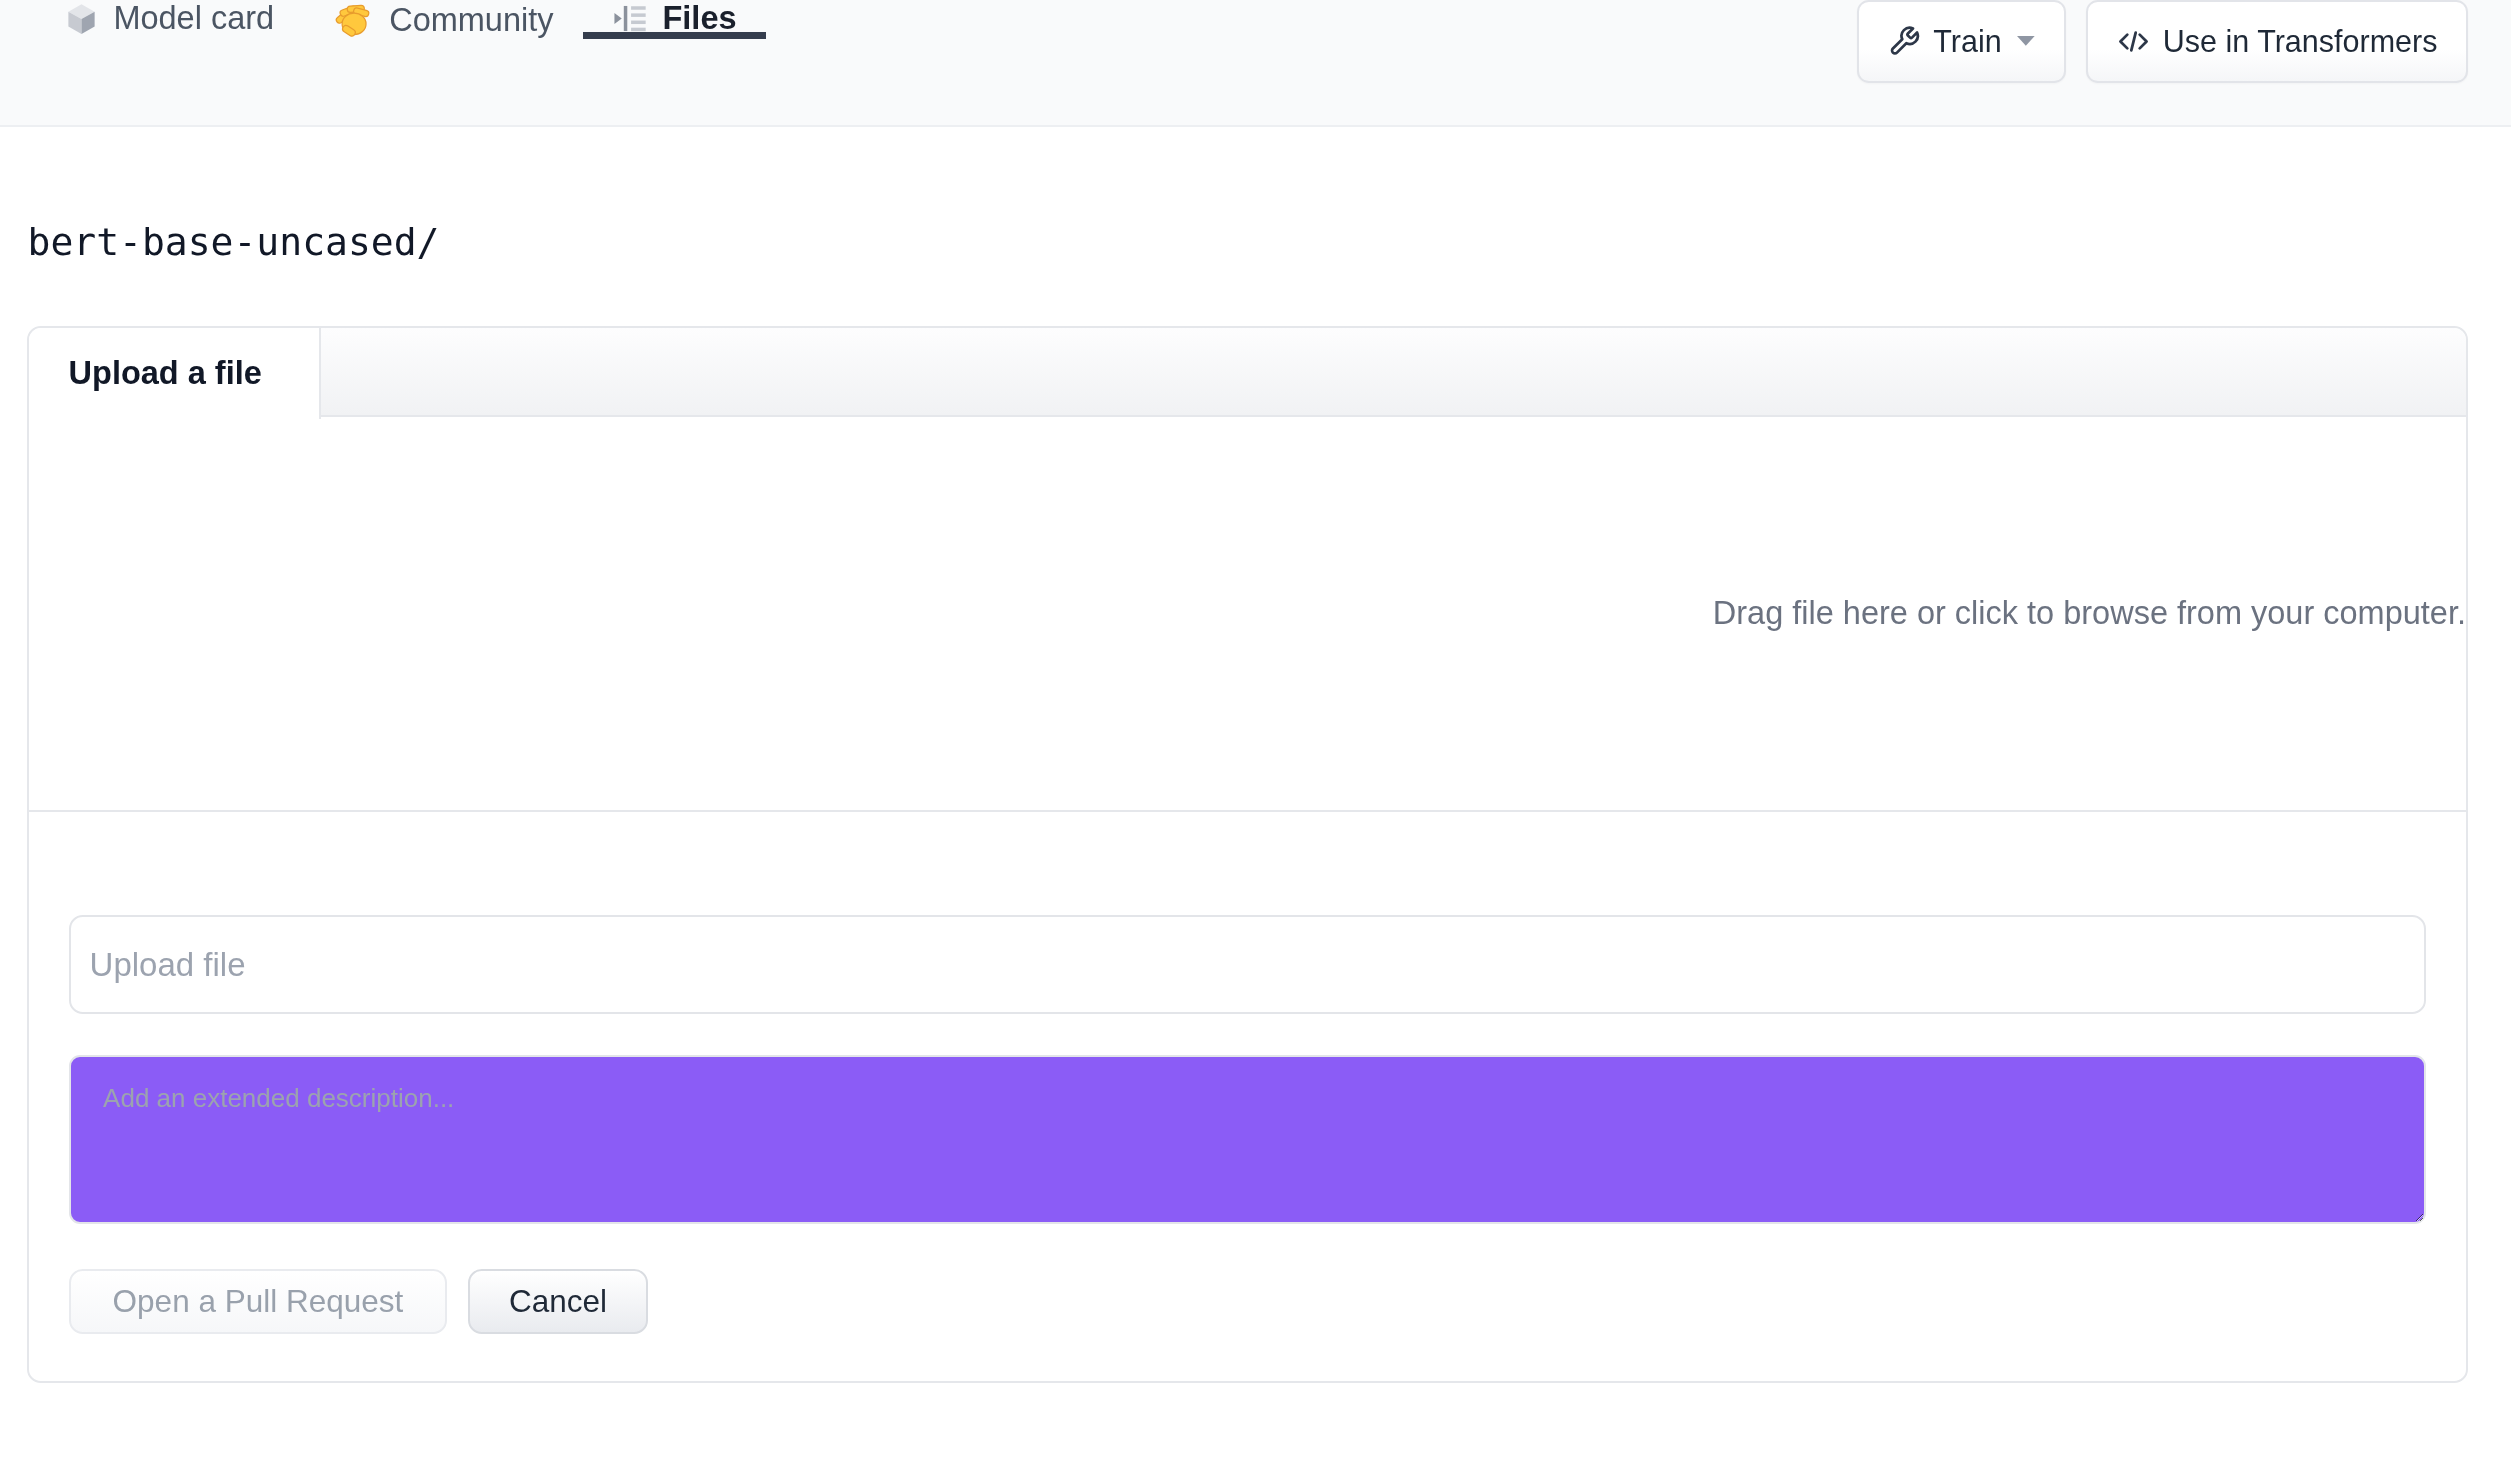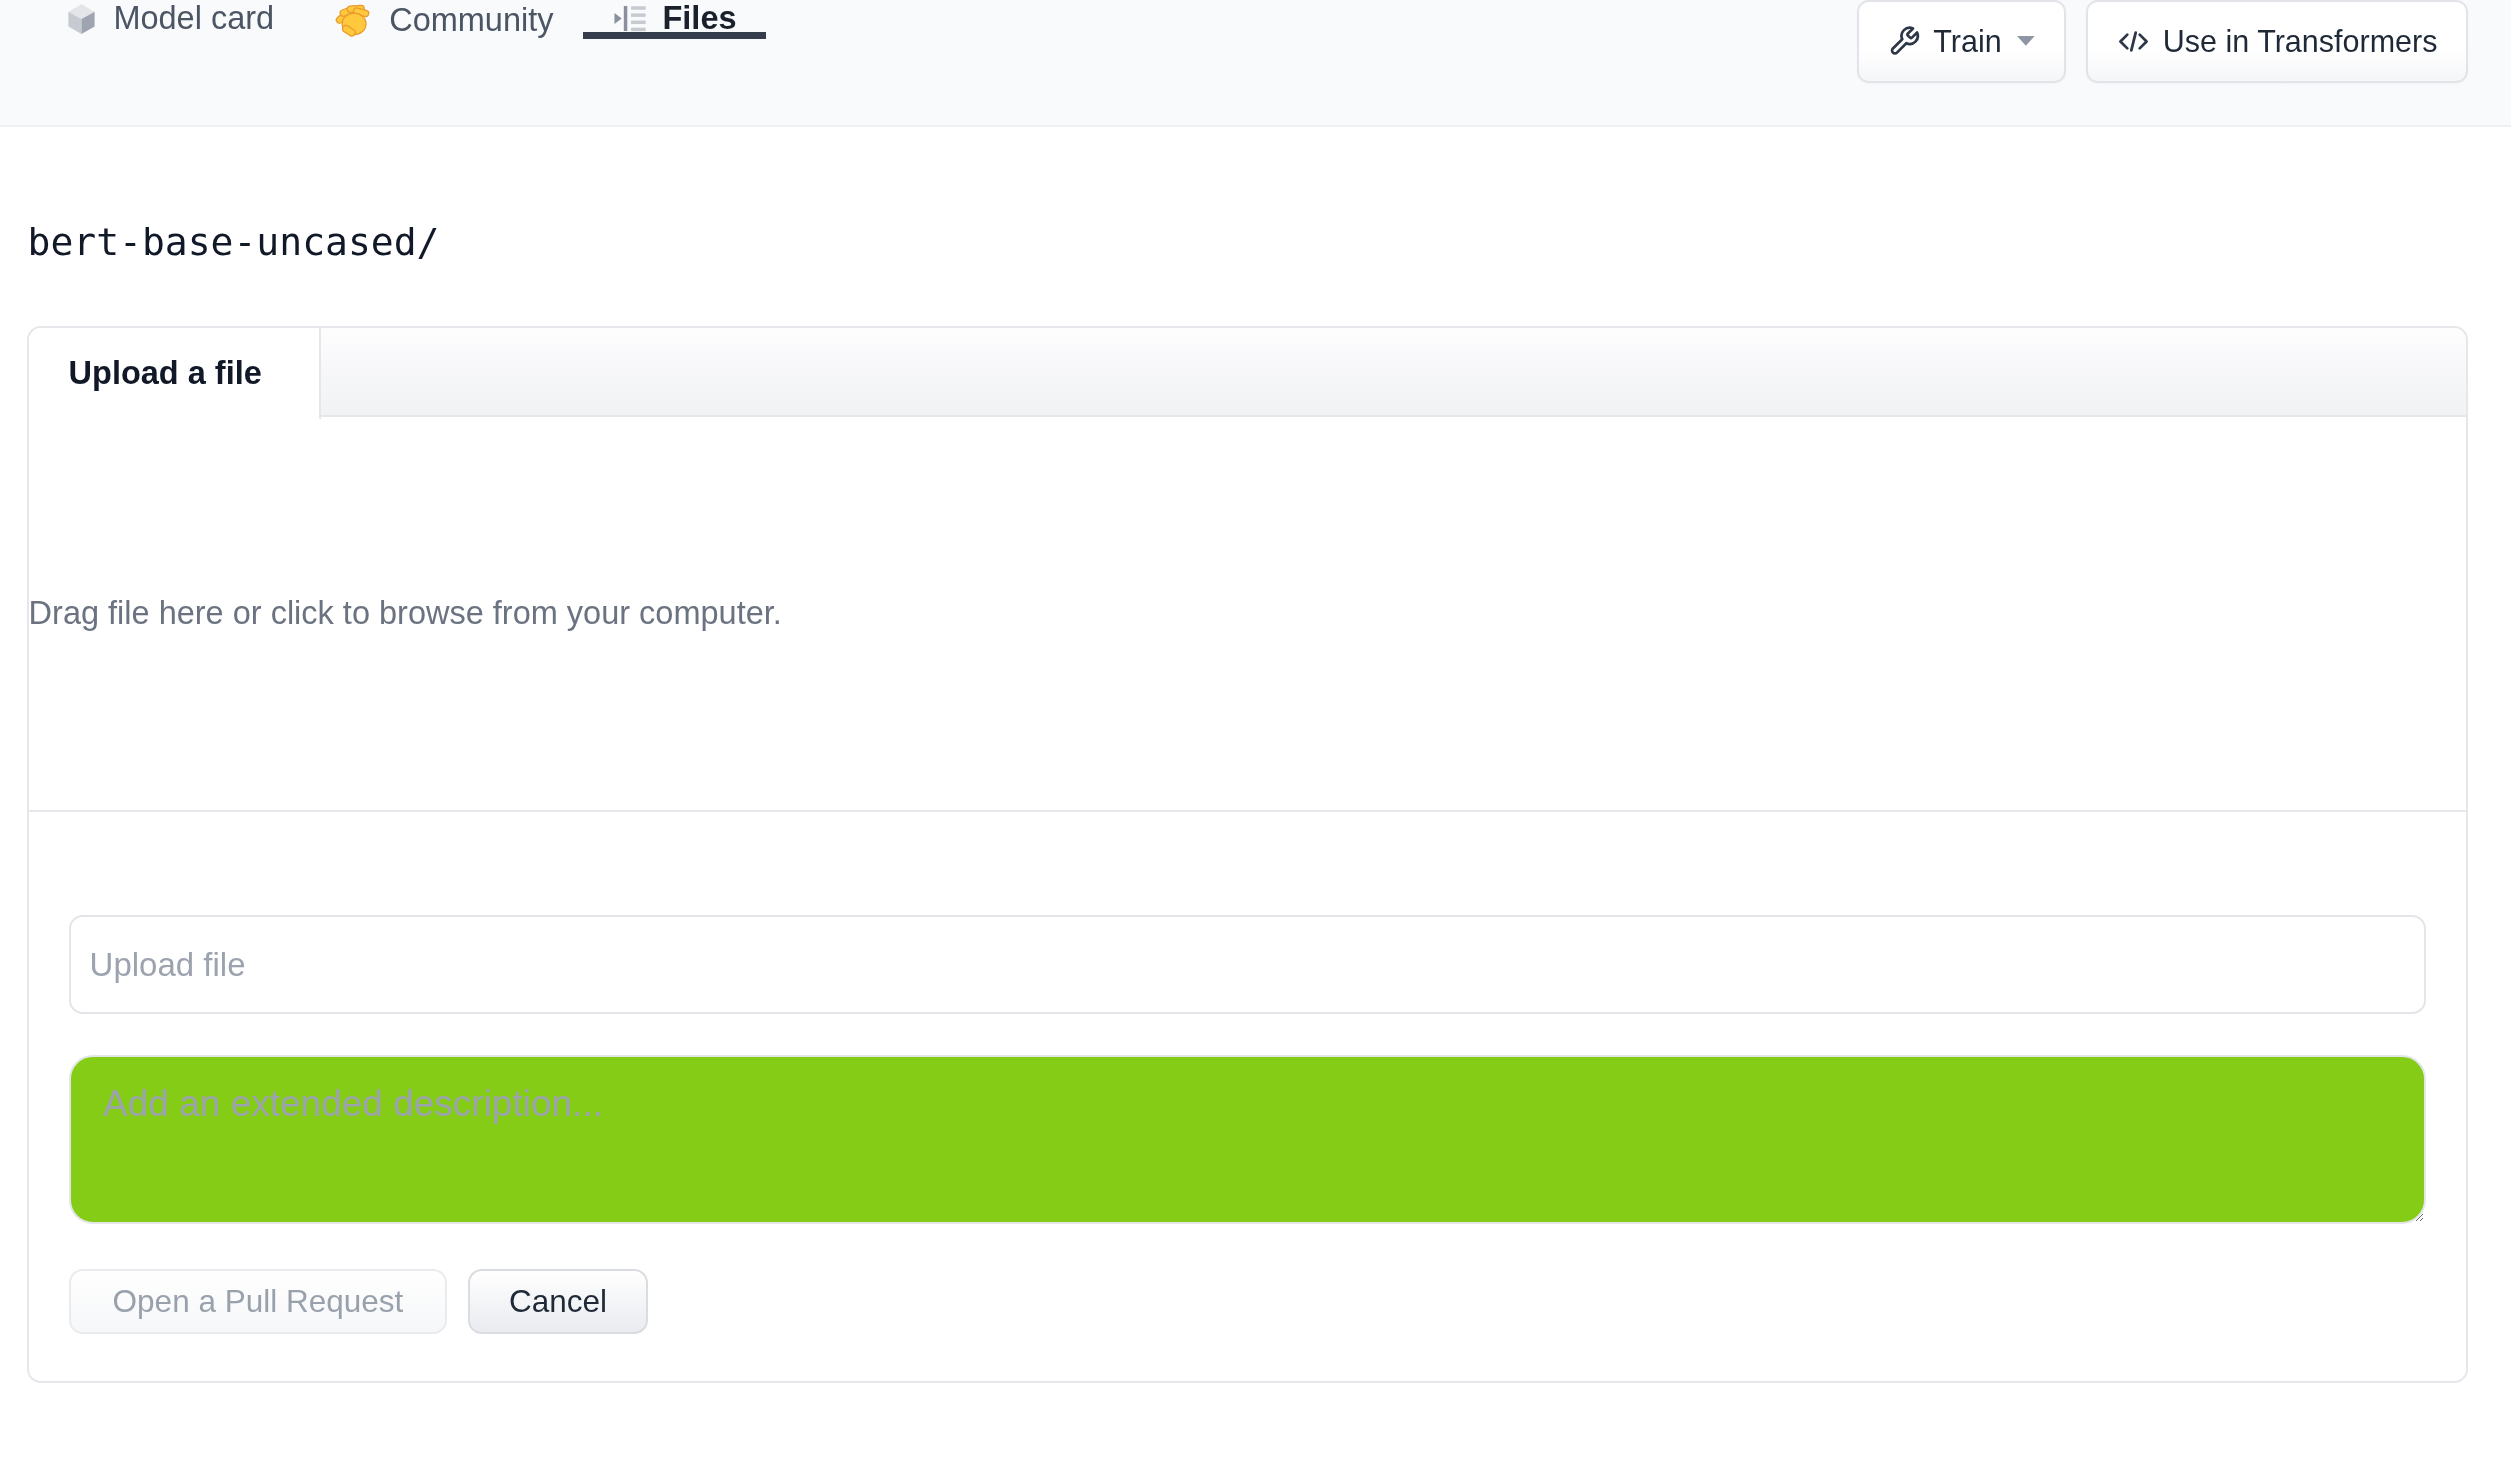--- a/index.html
+++ b/index.html
@@ -83,21 +83,21 @@
     border-right: 2px solid #e5e7eb;
     border-radius: 12.8px 0 0 0;
     display: flex; align-items: center;
     padding-left: 40px;
     font-size: 32.5px; font-weight: bold; color: #111827;
     cursor: pointer;
   }
   .dropzone {
     height: 395px;
     border-bottom: 2px solid #e5e7eb;
-    display: flex; align-items: center; justify-content: flex-start;
+    display: flex; align-items: center; justify-content: flex-end;
     font-size: 32.5px; color: #6b7280;
     cursor: pointer;
     background: #ffffff;
   }
   .propose { padding: 50px 40px 47px 40px; }
   .propose-heading {
     margin: 0;
     font-size: 32.5px; font-weight: bold; color: #111827;
     line-height: 39px;
   }
@@ -112,25 +112,25 @@
     font-size: 33px; color: #111827;
     background: #ffffff;
     outline: none;
   }
   .desc-textarea {
     display: block;
     margin-top: 41px;
     width: 100%; height: 169px;
     min-height: 99px; max-width: 100%;
     border: 2px solid #e3e5e9;
-    border-radius: 24px;
+    border-radius: 11px;
     padding: 25.6px 32.5px;
     font-family: "Liberation Sans", sans-serif;
-    font-size: 37px; color: #111827;
-    background: #84cc16;
+    font-size: 26px; color: #111827;
+    background: #8b5cf6;
     outline: none;
     resize: both;
   }
   ::placeholder { color: #9ca3af; opacity: 1; }
   .btn-row { margin-top: 45px; display: flex; gap: 20.7px; }
   .btn {
     height: 65px;
     border-radius: 13.8px;
     font-family: "Liberation Sans", sans-serif;
     font-size: 31.5px;

